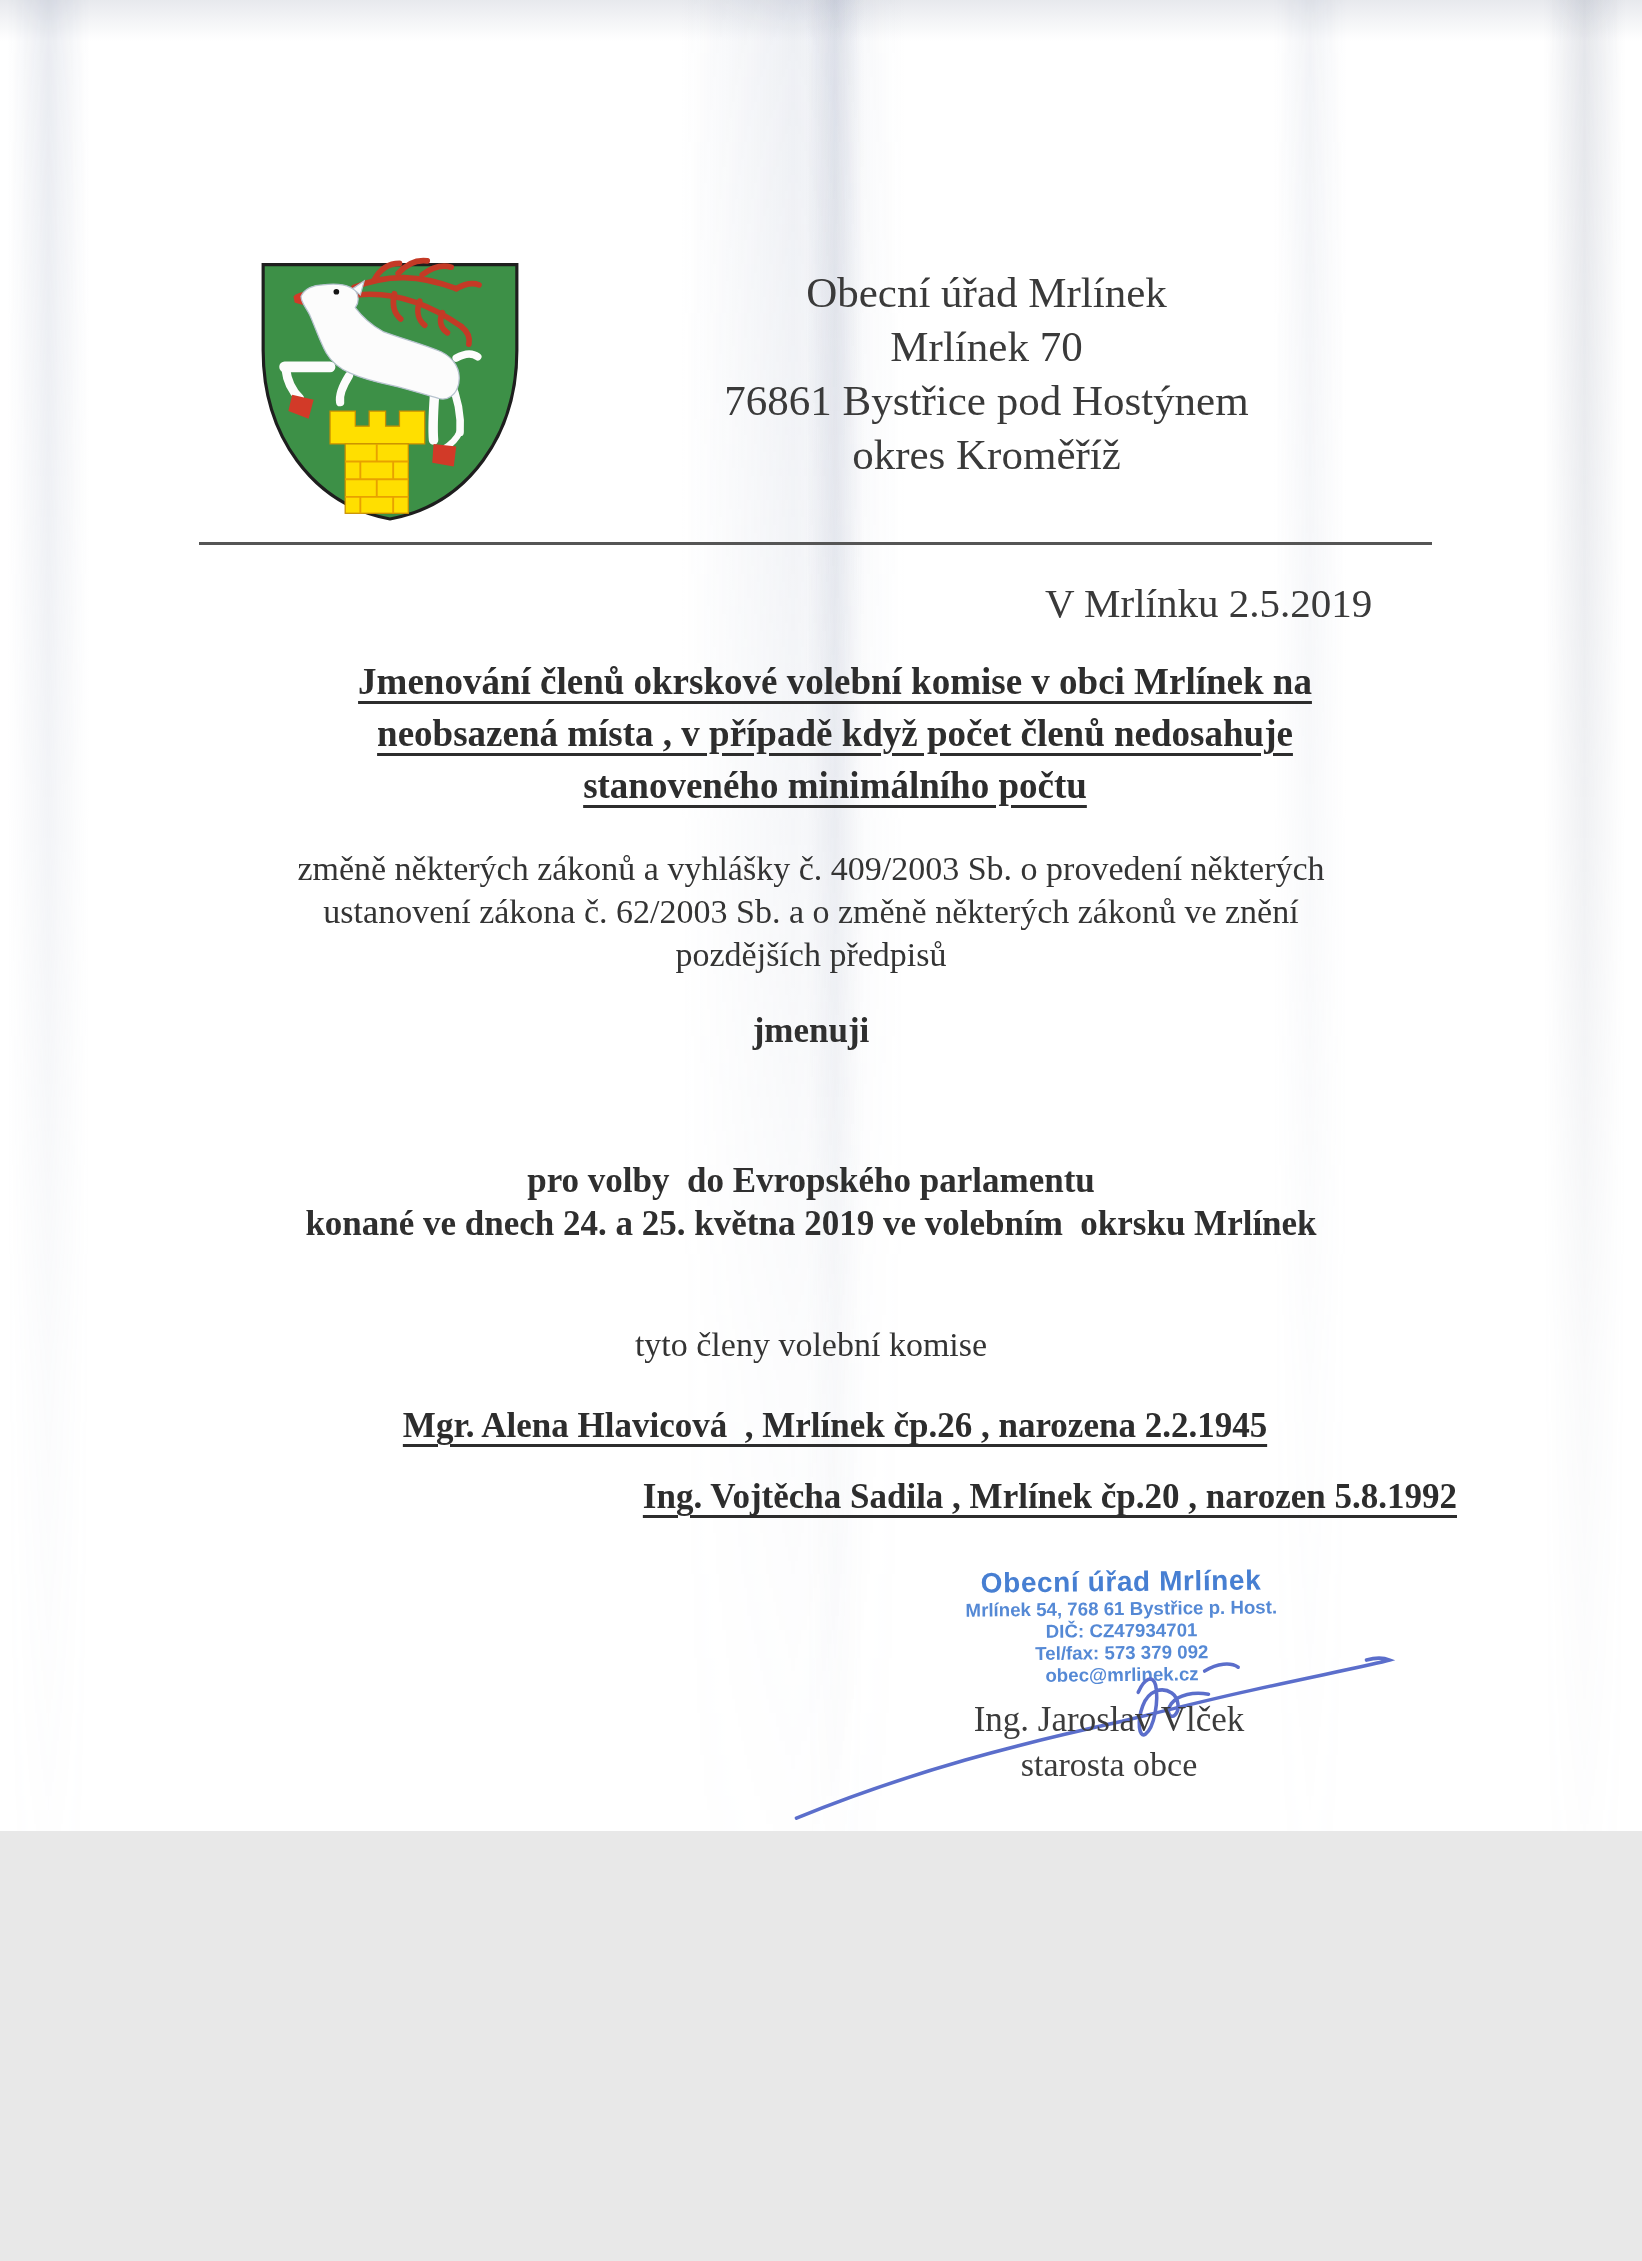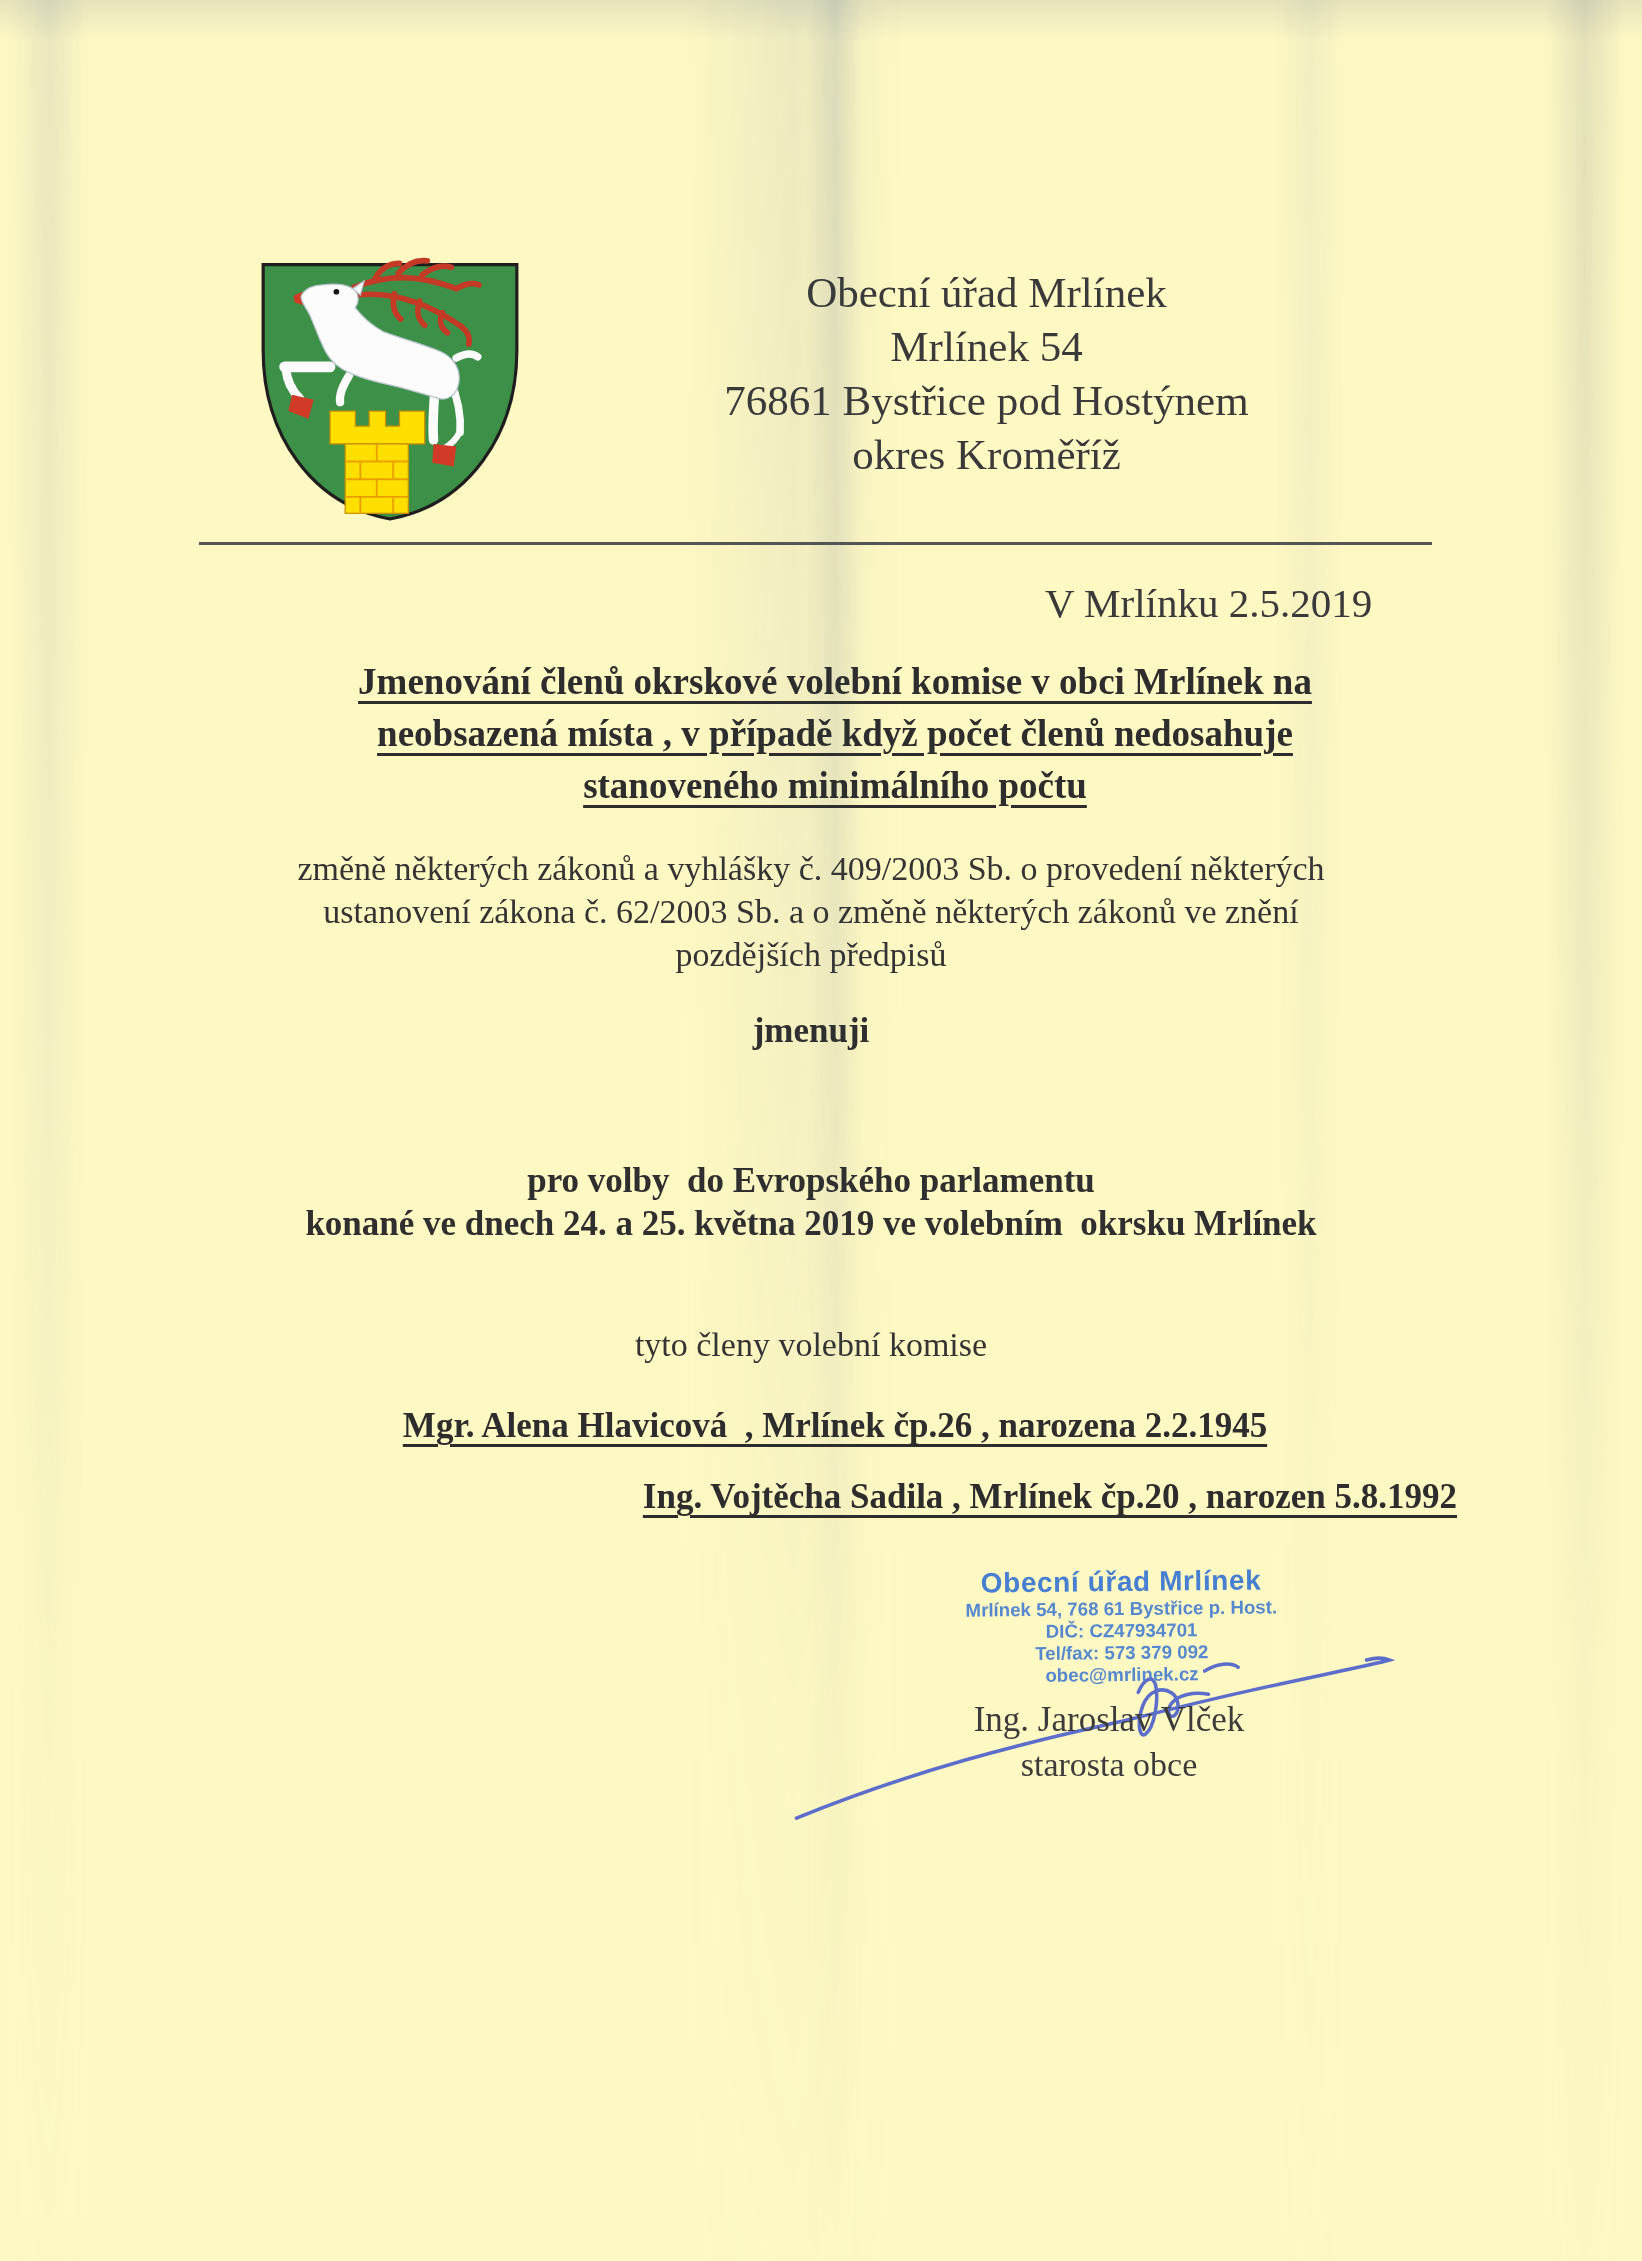--- a/index.html
+++ b/index.html
@@ -1,20 +1,20 @@
 <!DOCTYPE html>
 <html style="font-size:10.3px"><head>
 <meta charset="utf-8">
 <style>
   html,body { margin:0; padding:0; background:#e8e8e8; }
   .page {
     position:relative;
-    width:1642px; height:2261px;
+    width:1642px; height:1831px;
     margin:0 auto;
-    background:#fef9c3;
+    background:#ffffff;
     overflow:hidden;
     font-family:"Liberation Serif", serif;
     color:#343434;
   }
   .line { white-space:pre-wrap; }
 
   
   .streak {
     position:absolute; top:0; height:100%; pointer-events:none;
     -webkit-mask-image:linear-gradient(to bottom, rgba(0,0,0,0.9) 0%, rgba(0,0,0,0.55) 40%, rgba(0,0,0,0.18) 75%, rgba(0,0,0,0.05) 100%);
@@ -144,21 +144,21 @@
                C330,220 318,230 302,226 C278,219 252,211 226,205
                C203,200 180,194 162,186 C146,179 132,168 124,154
                C114,136 106,112 98,94 C92,82 84,74 84,64 Z" fill="#fcfcfc" stroke="#b7c3cf" stroke-width="2"></path>
       <path d="M166,52 L184,40 L178,62 Z" fill="#fcfcfc" stroke="#b7c3cf" stroke-width="2"></path>
       <circle cx="140" cy="57" r="4.5" fill="#151515"></circle>
     </g>
   </svg>
 
   <div class="header-block">
     <div class="line">Obecní úřad Mrlínek</div>
-    <div class="line">Mrlínek 54</div>
+    <div class="line">Mrlínek 70</div>
     <div class="line">76861 Bystřice pod Hostýnem</div>
     <div class="line">okres Kroměříž</div>
   </div>
 
   <div class="rule"></div>
 
   <div class="dateline line">V Mrlínku 2.5.2019</div>
 
   <div class="centerblock title-block">
     <div class="line"><span class="u">Jmenování členů okrskové volební komise v obci Mrlínek na</span></div>

